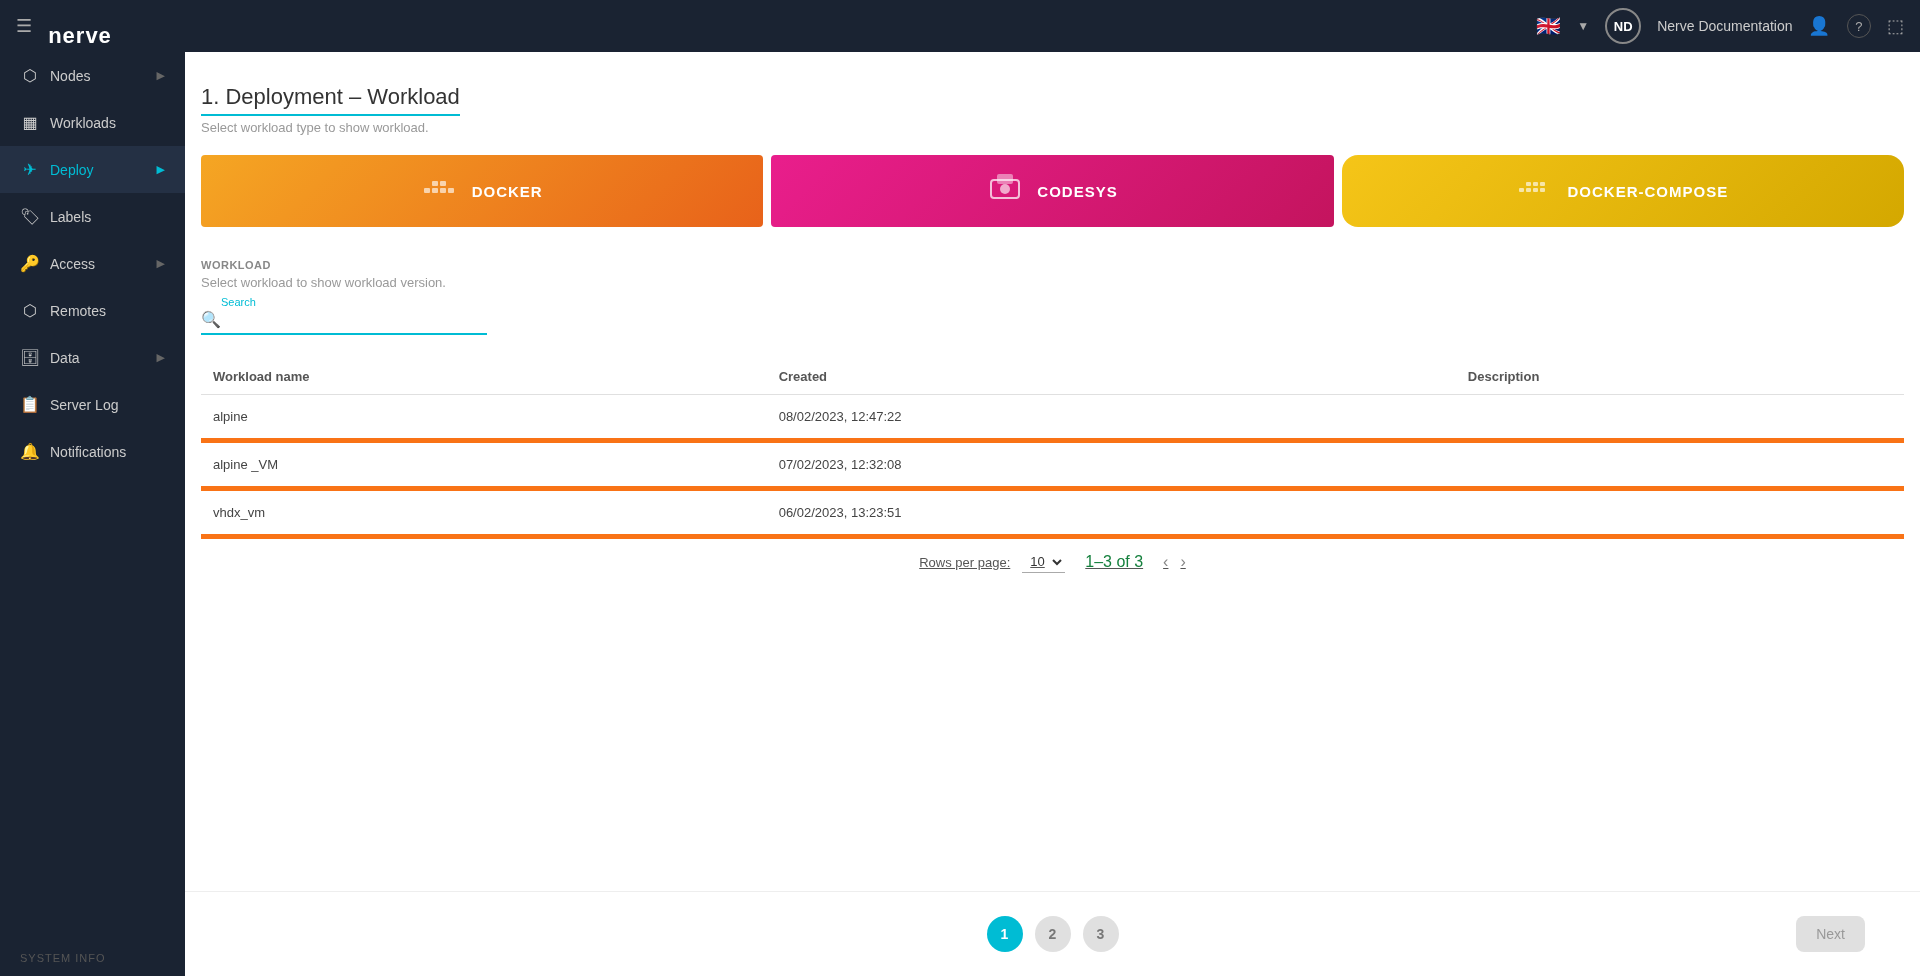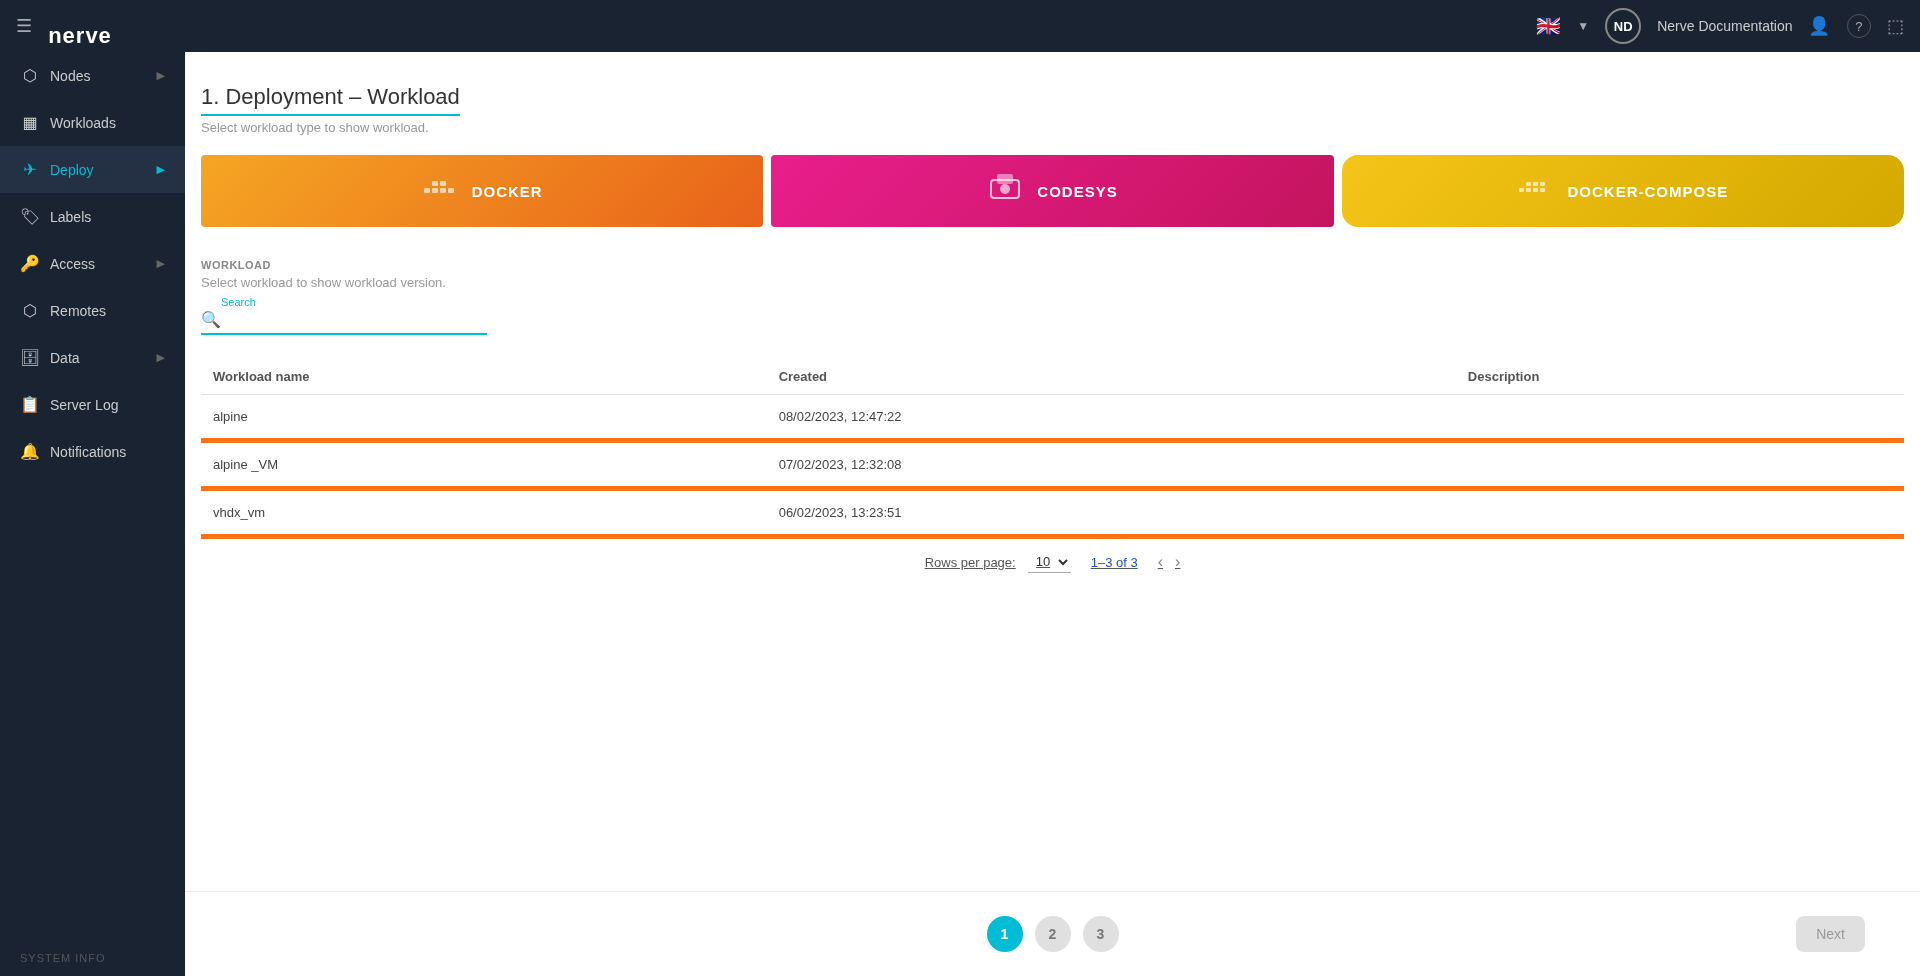--- a/index.html
+++ b/index.html
@@ -128,21 +128,21 @@
     .table-footer {
       display: flex; align-items: center; justify-content: center;
       gap: 12px; padding: 12px 0; font-size: 13px; color: #555; text-decoration: underline;
     }
     .rows-per-page { display: flex; align-items: center; gap: 6px; }
     .rpp-select {
       border: none; border-bottom: 1px solid #aaa; font-size: 13px;
       color: #333; outline: none; cursor: pointer; background: transparent;
       padding: 2px 4px;
     }
-    .page-info { color: #1d4ed8; font-size: 13px; margin: 0 8px; }
+    .page-info { color: #15803d; font-size: 16px; margin: 0 8px; }
     .nav-btn { background: none; border: none; cursor: pointer; color: #888; font-size: 16px; }
 
     
     .step-footer {
       display: flex; align-items: center; justify-content: center;
       padding: 24px 0;
       gap: 12px;
       border-top: 1px solid #eee;
       background: #fff;
       position: relative;

